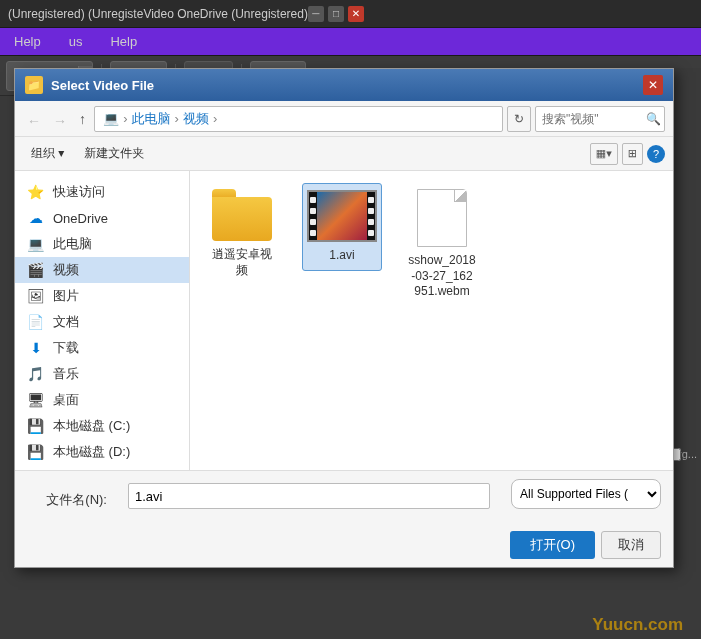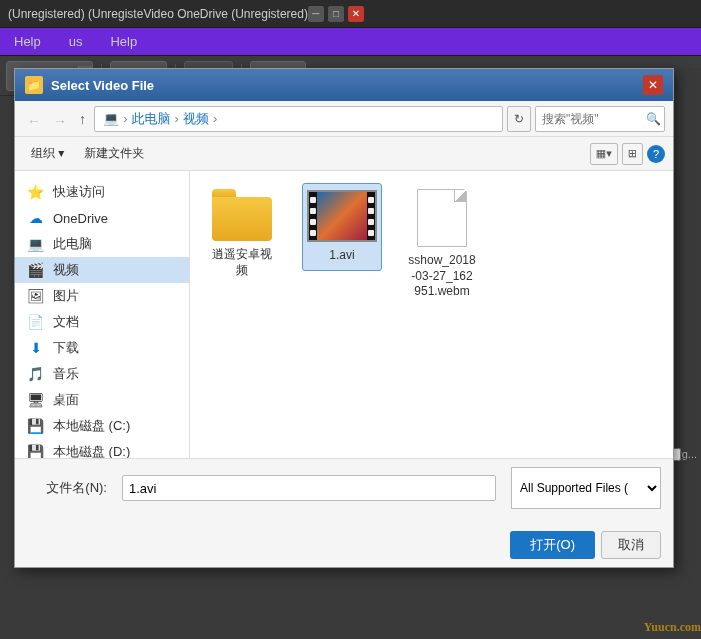--- a/index.html
+++ b/index.html
@@ -457,44 +457,44 @@
     .dialog-bottom {
       background: #f5f5f5;
       border-top: 1px solid #ddd;
       padding: 8px 12px;
       display: flex;
       flex-direction: column;
       gap: 6px;
     }
     .bottom-row {
       display: flex;
-      align-items: center;
-      gap: 15px;
+      align-items: flex-end;
+      gap: 21px;
     }
     .bottom-label {
       font-size: 13px;
       color: #333;
       width: 80px;
       text-align: right;
       flex-shrink: 0;
     }
     .filename-input {
       flex: 1;
       height: 26px;
       border: 1px solid #bbb;
       border-radius: 2px;
       padding: 2px 6px;
       font-size: 13px;
       background: white;
     }
     .filetype-select {
       width: 150px;
-      height: 42px;
+      height: 30px;
       border: 1px solid #bbb;
-      border-radius: 0;
+      border-radius: 8px;
       padding: 2px 4px;
       font-size: 12px;
       background: white;
     }
     .bottom-buttons {
       display: flex;
       justify-content: flex-end;
       gap: 6px;
       margin-top: 16px;
     }
@@ -540,26 +540,25 @@
     .bg-checkbox {
       position: absolute;
       right: 20px;
       top: 380px;
     }
 
     
     .yuucn-watermark {
       position: absolute;
       bottom: 4px;
-      right: 0;
+      right: 18px;
       color: rgba(220, 160, 0, 0.7);
-      font-size: 12px;
+      font-size: 17px;
       font-weight: bold;
       z-index: 20;
-      font-family: Liberation Serif, serif;
     }
   </style>
 </head>
 <body>
 
 <div class="title-bar">
   <span style="font-size:12px; color:#ccc;">(Unregistered)    (UnregisteVideo OneDrive (Unregistered)</span>
   <div class="title-bar-controls">
     <button class="title-btn title-btn-min">─</button>
     <button class="title-btn title-btn-max">□</button>

